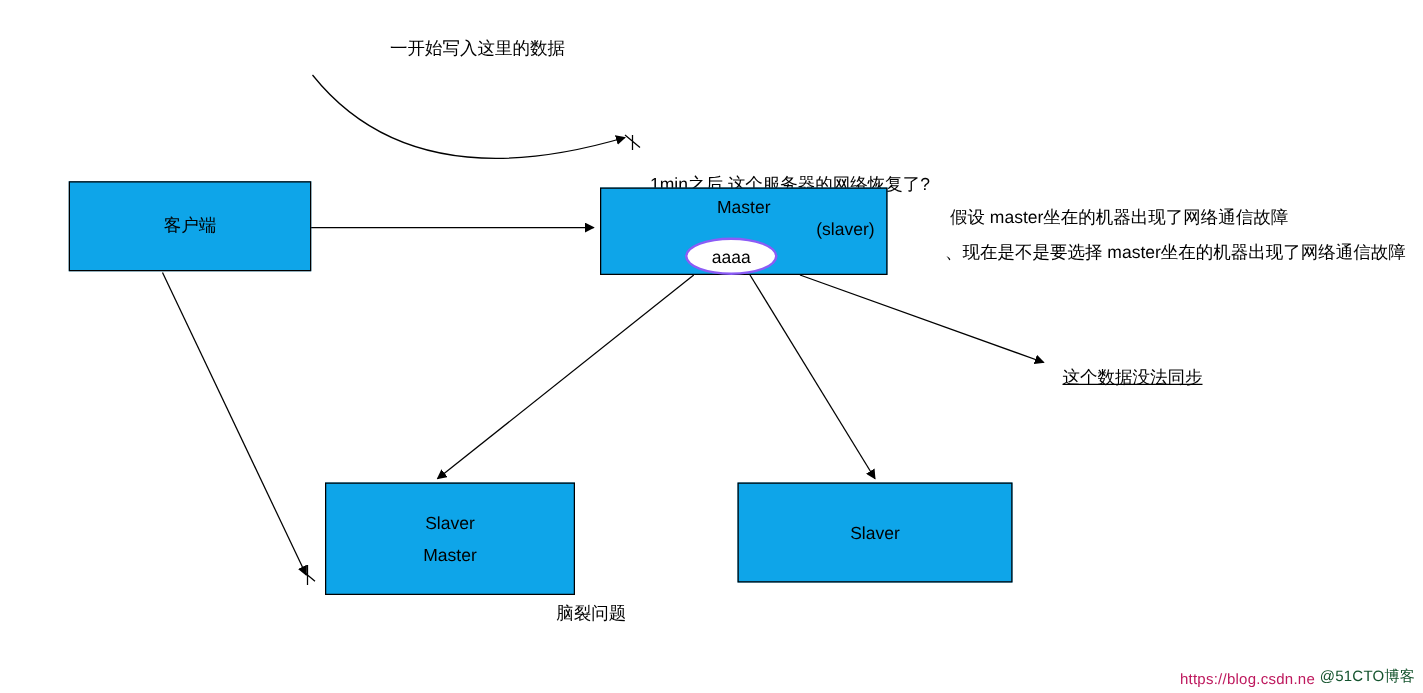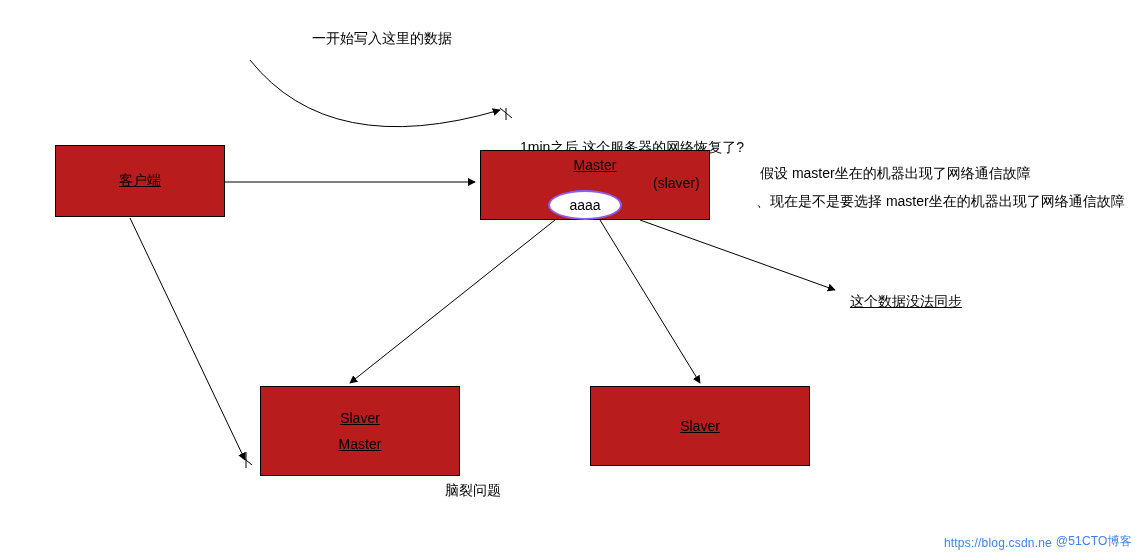--- a/index.html
+++ b/index.html
@@ -1,22 +1,22 @@
 <!DOCTYPE html>
 <html><head>
   <meta charset="utf-8">
   <style>
     * { margin: 0; padding: 0; box-sizing: border-box; }
     html, body { width: 1138px; height: 554px; background: #fff; font-family: "Microsoft YaHei", Arial, sans-serif; font-size: 14px; color: #000; position: relative; overflow: hidden; }
-    .box { position: absolute; border: 1px solid #000; background: #b91c1c; display: flex; flex-direction: column; align-items: center; justify-content: center; text-align: center; text-decoration: underline; }
+    .box { position: absolute; border: 1px solid #000; background: #0ea5e9; display: flex; flex-direction: column; align-items: center; justify-content: center; text-align: center; }
     .label { position: absolute; white-space: nowrap; }
     .ellipse { position: absolute; border: 2px solid #8b5cf6; border-radius: 50%; display: flex; align-items: center; justify-content: center; }
     svg.overlay { position: absolute; left: 0; top: 0; width: 1138px; height: 554px; pointer-events: none; }
-    .watermark { position: absolute; right: 6px; bottom: 4px; color: #3b82f6; font-size: 12px; letter-spacing: 0.2px; }
-    .watermark2 { position: absolute; right: 86px; bottom: 4px; color: #3b82f6; font-size: 12px; letter-spacing: 0.2px; }
+    .watermark { position: absolute; right: 6px; bottom: 4px; color: #14532d; font-size: 12px; letter-spacing: 0.2px; }
+    .watermark2 { position: absolute; right: 86px; bottom: 4px; color: #be185d; font-size: 12px; letter-spacing: 0.2px; }
   </style>
 </head>
 <body>
 
 <svg class="overlay" viewBox="0 0 1138 554">
   <defs>
     <marker id="arrow" viewBox="0 0 10 10" refX="9" refY="5" markerWidth="8" markerHeight="8" orient="auto-start-reverse">
       <path d="M 0 0 L 10 5 L 0 10 z" fill="#000"></path>
     </marker>
   </defs>
@@ -40,21 +40,21 @@
 
 <div class="label" style="left:288px; top:30px;margin-left:24px;">一开始写入这里的数据</div>
 
 <div class="label" style="left:520px; top:93px;margin-top:46px;">1min之后 这个服务器的网络恢复了?</div>
 
 <div class="label" style="left:760px; top:165px;">假设 master坐在的机器出现了网络通信故障</div>
 <div class="label" style="left:756px; top:193px;">、现在是不是要选择 master坐在的机器出现了网络通信故障</div>
 
 <div class="label" style="left:850px; top:293px;text-decoration:underline;">这个数据没法同步</div>
 
-<div class="box" style="left:55px; top:145px; width:170px; height:72px;">
+<div class="box" style="left:55px; top:145px; width:194px; height:72px;">
   <span>客户端</span>
 </div>
 
 <div class="box" style="left:480px; top:150px; width:230px; height:70px; justify-content:flex-start; padding-top:6px;">
   <div style="display:flex; align-items:flex-start; gap:2px;">
     <span>Master</span>
   </div>
   <div style="position:absolute; left:140px; top:24px;margin-left:32px;">
     <span>(slaver)</span>
   </div>

